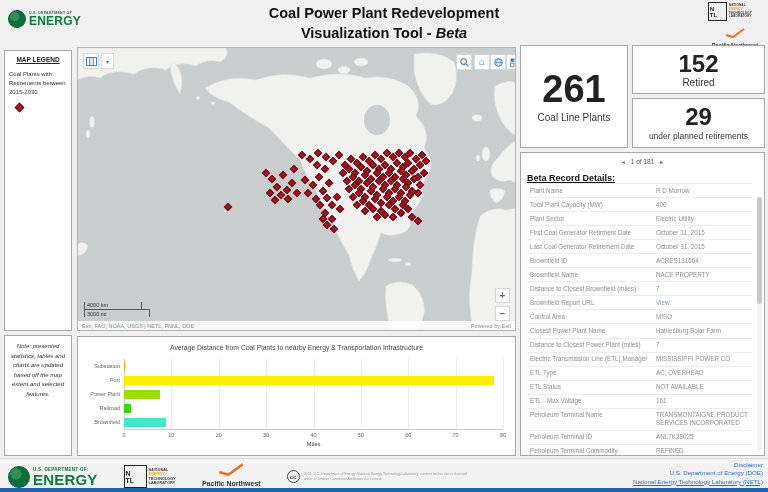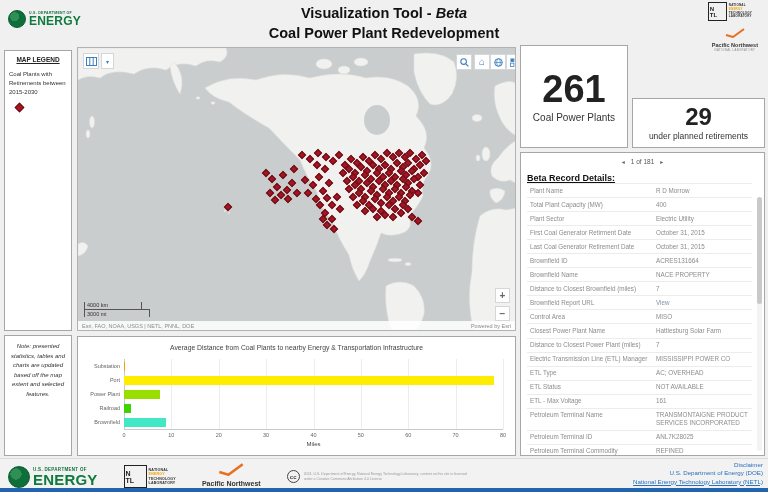--- a/index.html
+++ b/index.html
@@ -117,22 +117,22 @@
 
   <div class="header">
     <div class="doe-logo doe-header">
       <div class="doe-seal"></div>
       <div class="doe-text">
         <div class="doe-dept">U.S. DEPARTMENT OF</div>
         <div class="doe-name">ENERGY</div>
       </div>
     </div>
     <div class="title-wrap">
+      <div>Coal Power Plant Redevelopment</div>
       <div><span>Visualization Tool - </span><span class="title-beta">Beta</span></div>
-      <div>Coal Power Plant Redevelopment</div>
     </div>
     <div class="netl-logo netl-header">
       <div class="netl-box">
         <span>N</span>
           <span>TL</span>
       </div>
       <div class="netl-lines">
         <div>NATIONAL</div>
         <div class="energy">ENERGY</div>
         <div>TECHNOLOGY</div>
@@ -422,21 +422,25 @@
         <span style="left: 62.5%;">50</span>
         <span style="left: 75%;">60</span>
         <span style="left: 87.5%;">70</span>
         <span style="left: 100%;">80</span>
       </div>
     <div class="chart-xlabel">Miles</div>
   </div>
 
   <div class="panel stat stat-total">
     <div class="stat-value-lg">261</div>
-    <div class="stat-label">Coal Power Plants</div>
+    <div class="stat-label">Coal Line Plants</div>
+  </div>
+  <div class="panel stat stat-retired">
+    <div class="stat-value-md">152</div>
+    <div class="stat-label" style="margin-top:1px;">Retired</div>
   </div>
   <div class="panel stat stat-planned">
     <div class="stat-value-md">29</div>
     <div class="stat-label-sm">under planned retirements</div>
   </div>
 
   <div class="panel details">
     <div class="pagination">
       <span class="page-arrow">◄</span>
       <span>1 of 181</span>

